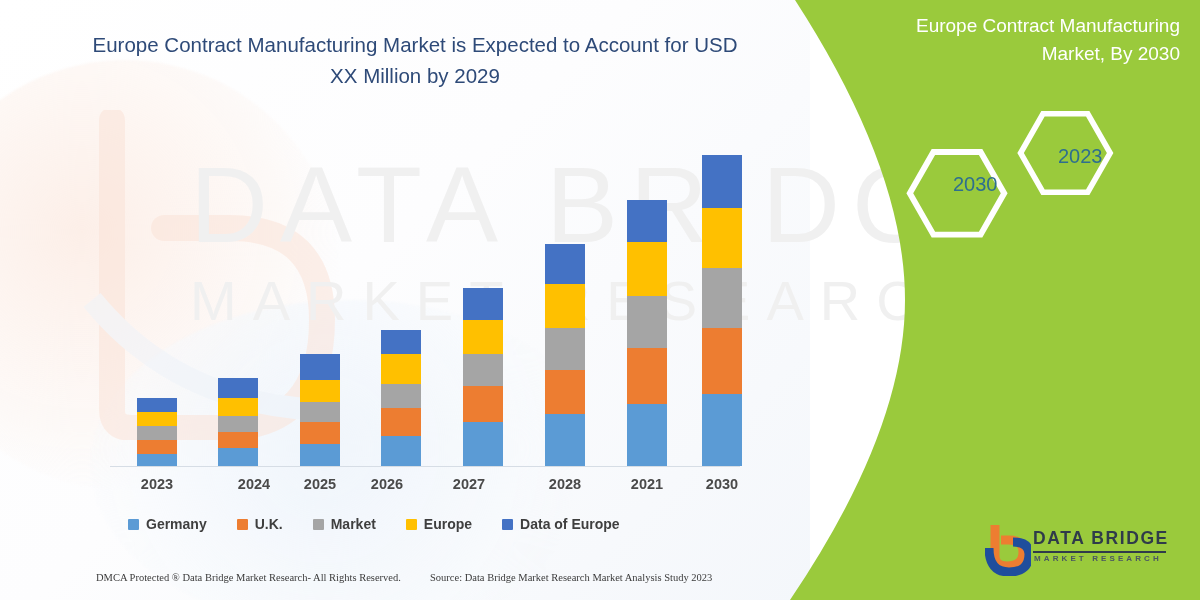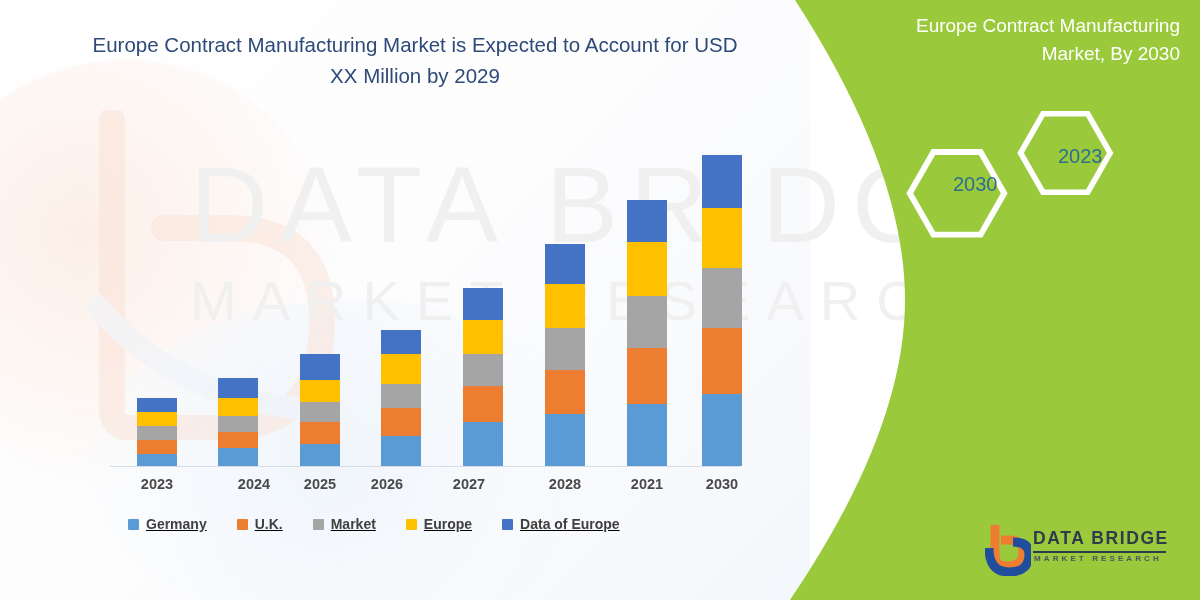--- a/index.html
+++ b/index.html
@@ -34,21 +34,21 @@
   .bar{position:absolute;bottom:0;width:40px;}
   .seg{width:100%;display:block;}
 
   .xlabels{position:absolute;left:110px;top:476px;width:640px;height:22px;}
   .xlab{position:absolute;width:60px;text-align:center;color:#4a4a4a;
         font-size:14.5px;font-weight:700;}
 
   
   .legend{position:absolute;left:128px;top:512px;width:620px;height:24px;
           display:flex;align-items:center;gap:30px;}
-  .lg{display:flex;align-items:center;gap:7px;text-decoration:underline;}
+  .lg{display:flex;align-items:center;gap:7px;}
   .lg-sw{width:11px;height:11px;display:inline-block;border-radius:1px;}
   .lg-tx{color:#3f3f3f;font-size:14px;font-weight:700;white-space:nowrap;}
 
   
   .footer{position:absolute;left:0;top:566px;width:810px;height:34px;}
   .foot-l{position:absolute;left:96px;top:6px;color:#3b3b3b;font-size:10.5px;
           font-family:"Liberation Serif",serif;white-space:nowrap;}
   .foot-r{position:absolute;left:430px;top:6px;color:#3b3b3b;font-size:10.5px;
           font-family:"Liberation Serif",serif;white-space:nowrap;}
 
@@ -175,20 +175,24 @@
       <span class="lg">
         <span class="lg-sw" style="background: rgb(255, 192, 0);"></span>
         <span class="lg-tx">Europe</span>
       </span>
       <span class="lg">
         <span class="lg-sw" style="background: rgb(68, 114, 196);"></span>
         <span class="lg-tx">Data of Europe</span>
       </span>
     </div>
 
+  <div class="footer">
+    <div class="foot-l">DMCA Protected ® Data Bridge Market Research- All Rights Reserved.</div>
+    <div class="foot-r">Source: Data Bridge Market Research  Market Analysis Study 2023</div>
+  </div>
 
   <svg class="green" viewBox="0 0 1200 600" preserveAspectRatio="none">
     <path d="M795 0 L1200 0 L1200 600 L790 600 Q905 430 905 300 Q905 170 795 0 Z" fill="#9ACA3C"></path>
   </svg>
 
   <div class="green-content">
     <div class="g-title">Europe Contract Manufacturing Market, By 2030</div>
 
     <div class="hexwrap">
       <svg width="300" height="135" viewBox="0 0 300 135">

